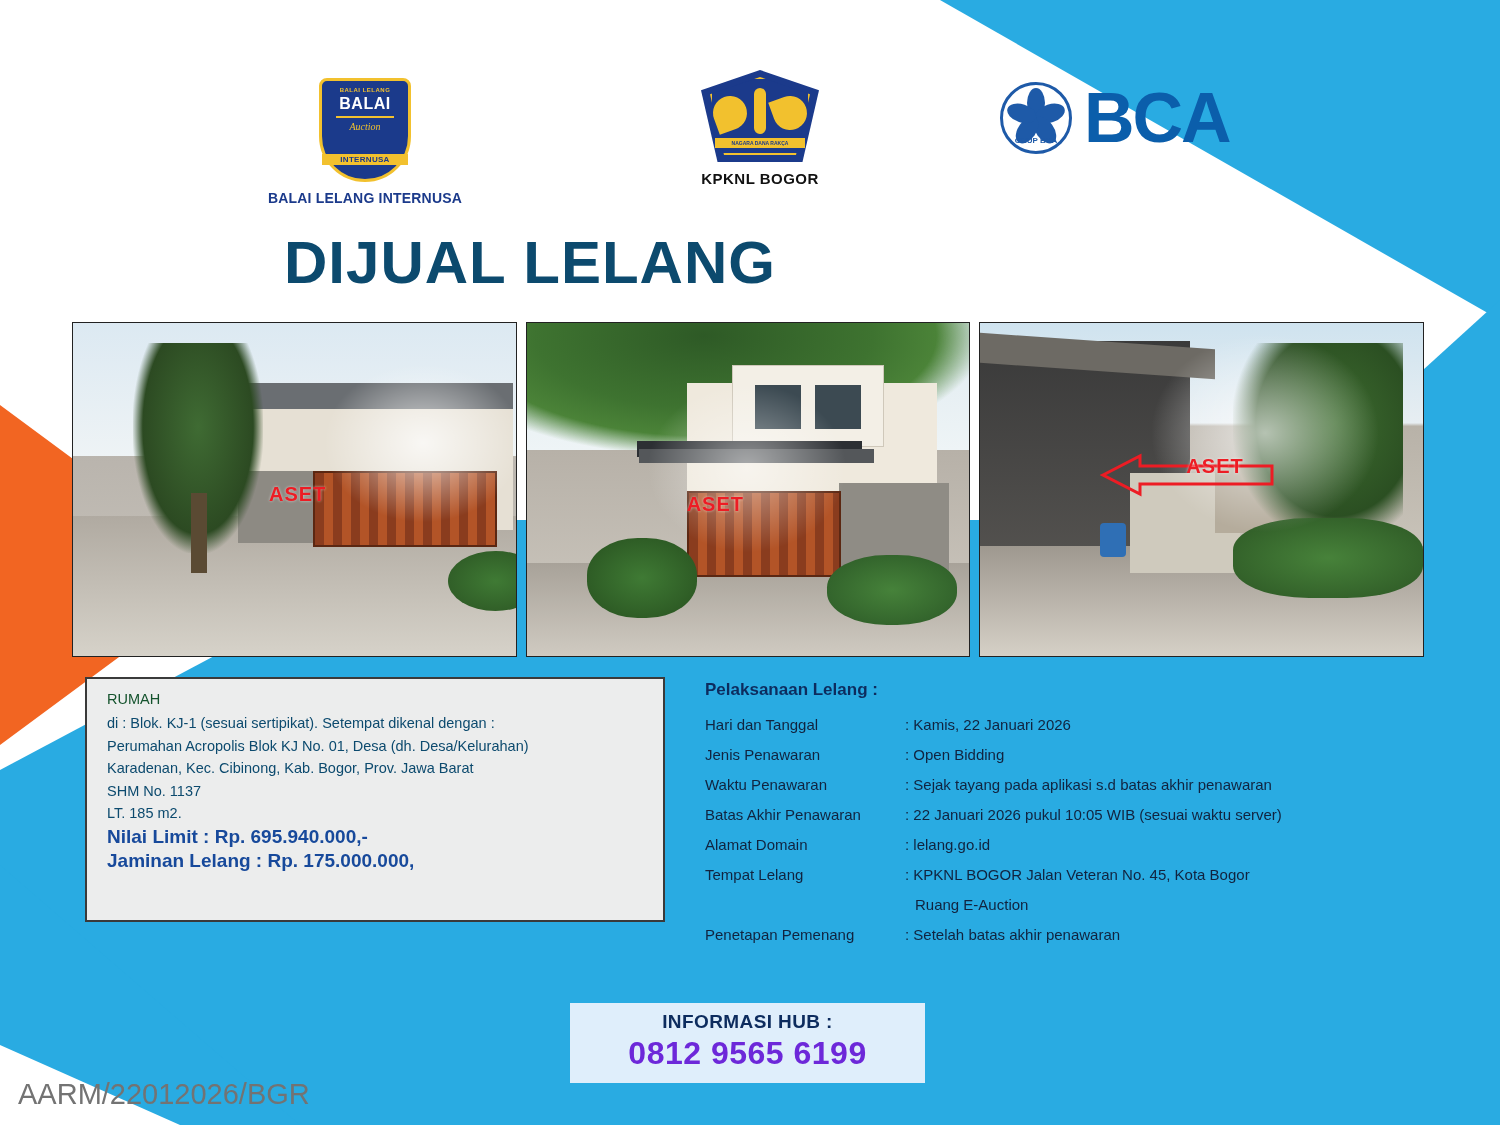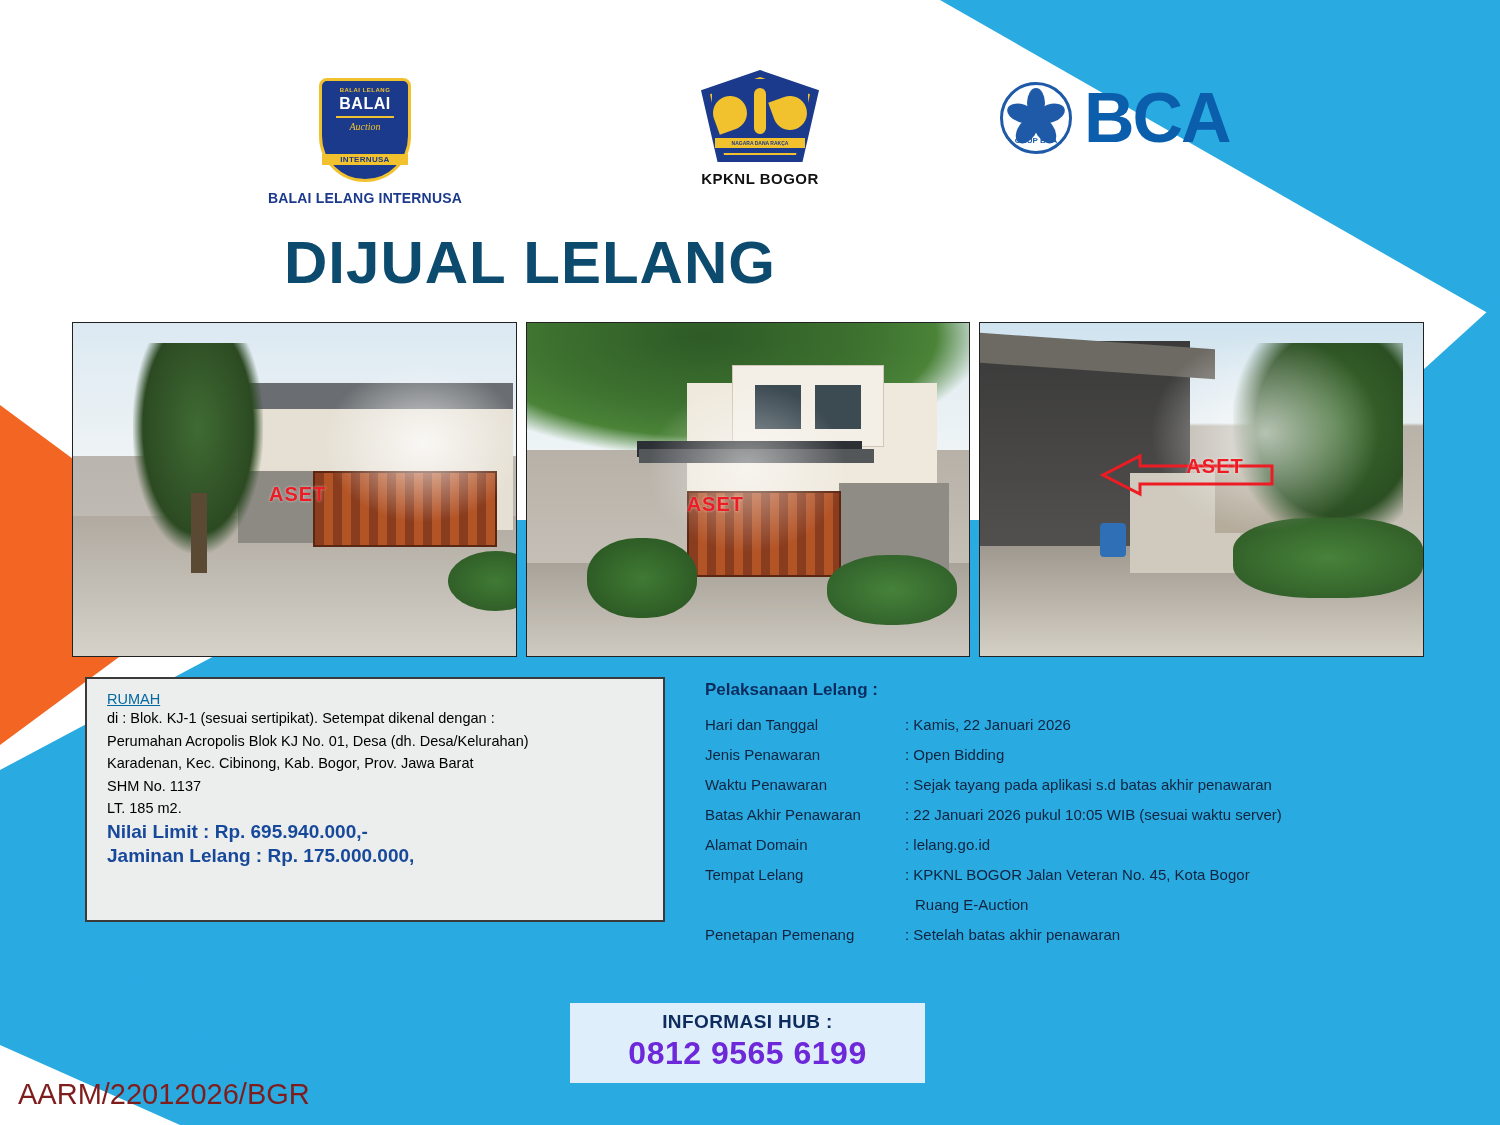--- a/index.html
+++ b/index.html
@@ -317,26 +317,26 @@
     position: absolute;
     left: 85px; top: 677px;
     width: 580px; height: 245px;
     background: #eceded;
     border: 2px solid #3a3a3a;
     box-sizing: border-box;
     padding: 12px 20px;
   }
   .info-box .head {
     font-size: 14.5px;
-    color: #0369a1;
-    text-decoration: underline;
+    color: #14532d;
+    margin-bottom: 5px;
   }
   .info-box .line {
     font-size: 14.5px;
-    color: #000000;
+    color: #0c4a6e;
     line-height: 22.5px;
   }
   .info-box .limit {
     font-size: 19px;
     color: #17499b;
     font-weight: bold;
     line-height: 24px;
   }
 
   
@@ -383,21 +383,21 @@
     font-weight: bold;
     color: #6d28d9;
     letter-spacing: .5px;
     margin-top: 2px;
   }
 
   .refcode {
     position: absolute;
     left: 18px; bottom: 14px;
     font-size: 29px;
-    color: #7f1d1d;
+    color: #737373;
   }
 </style>
 </head>
 <body>
 
 <div class="poster">
 
   <div class="bg-blue-top"></div>
   <div class="bg-blue-right-band"></div>
   <div class="bg-blue-main"></div>

